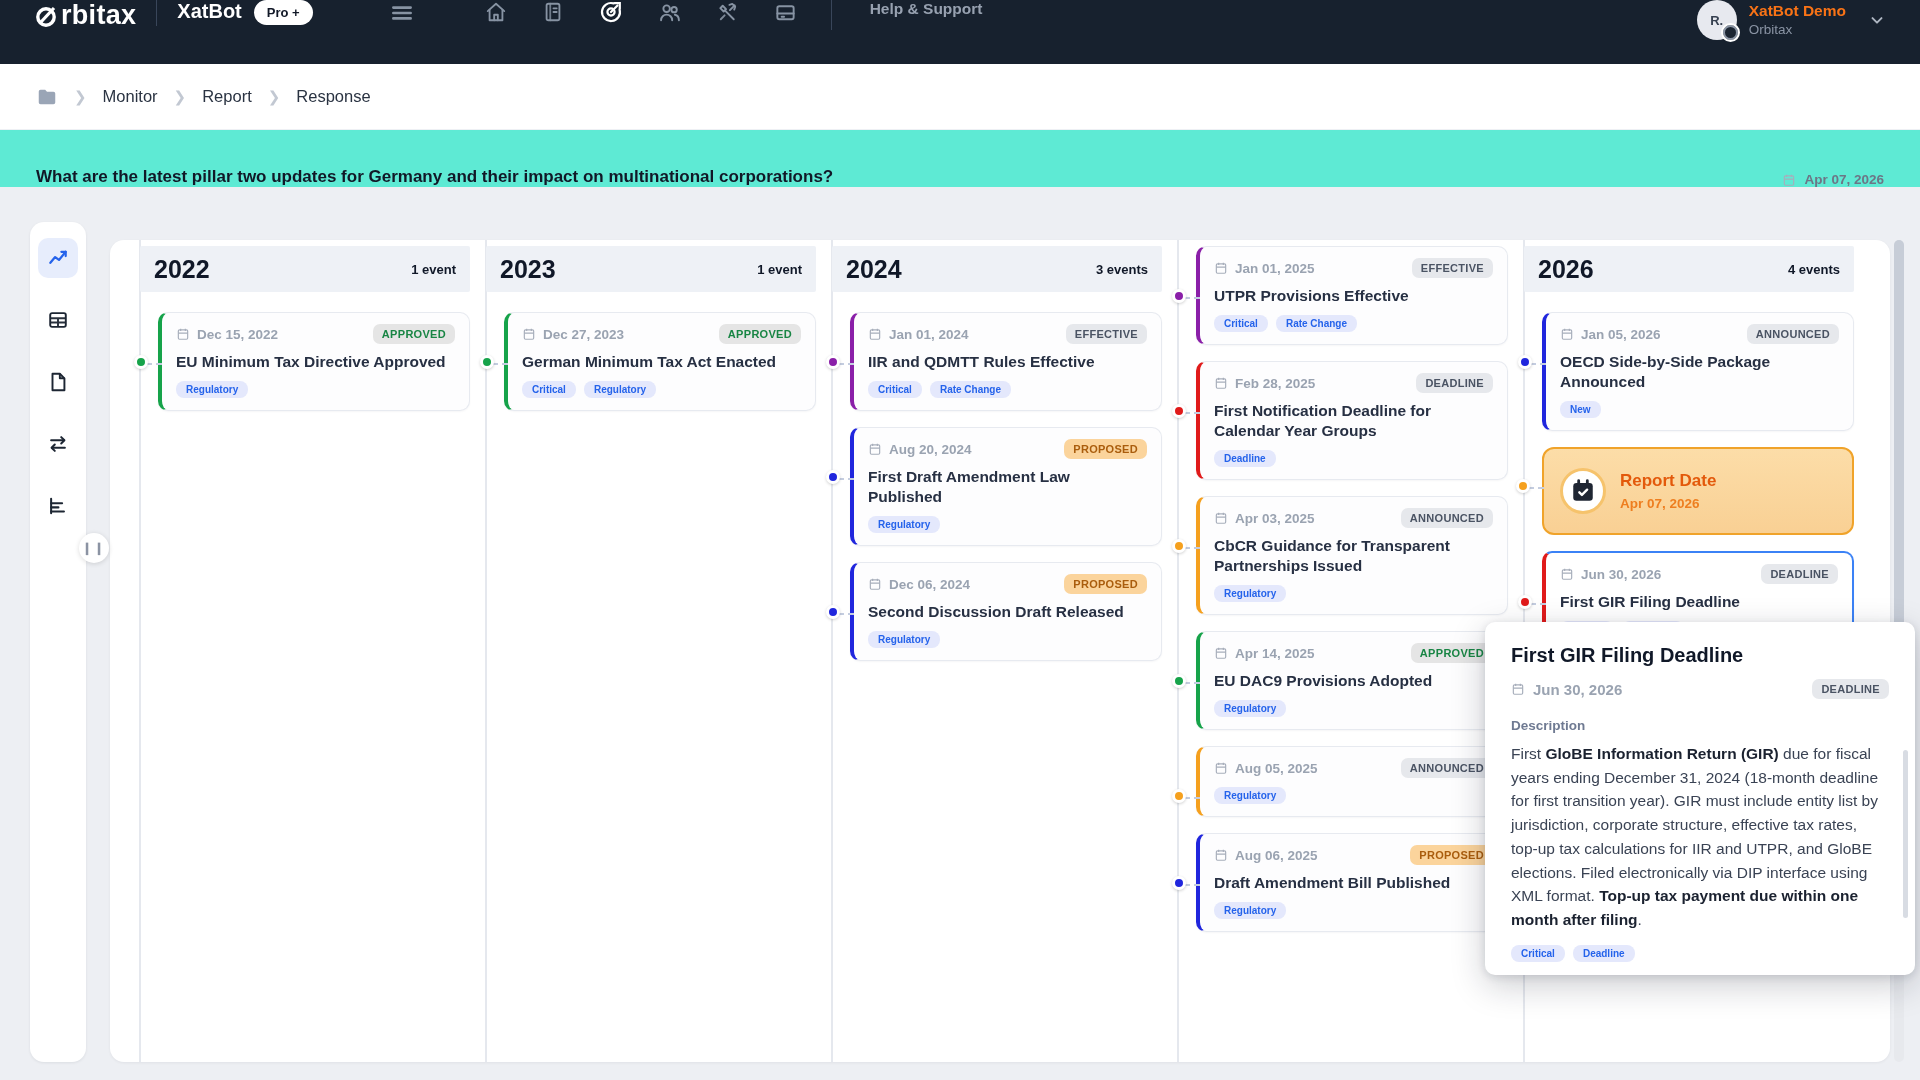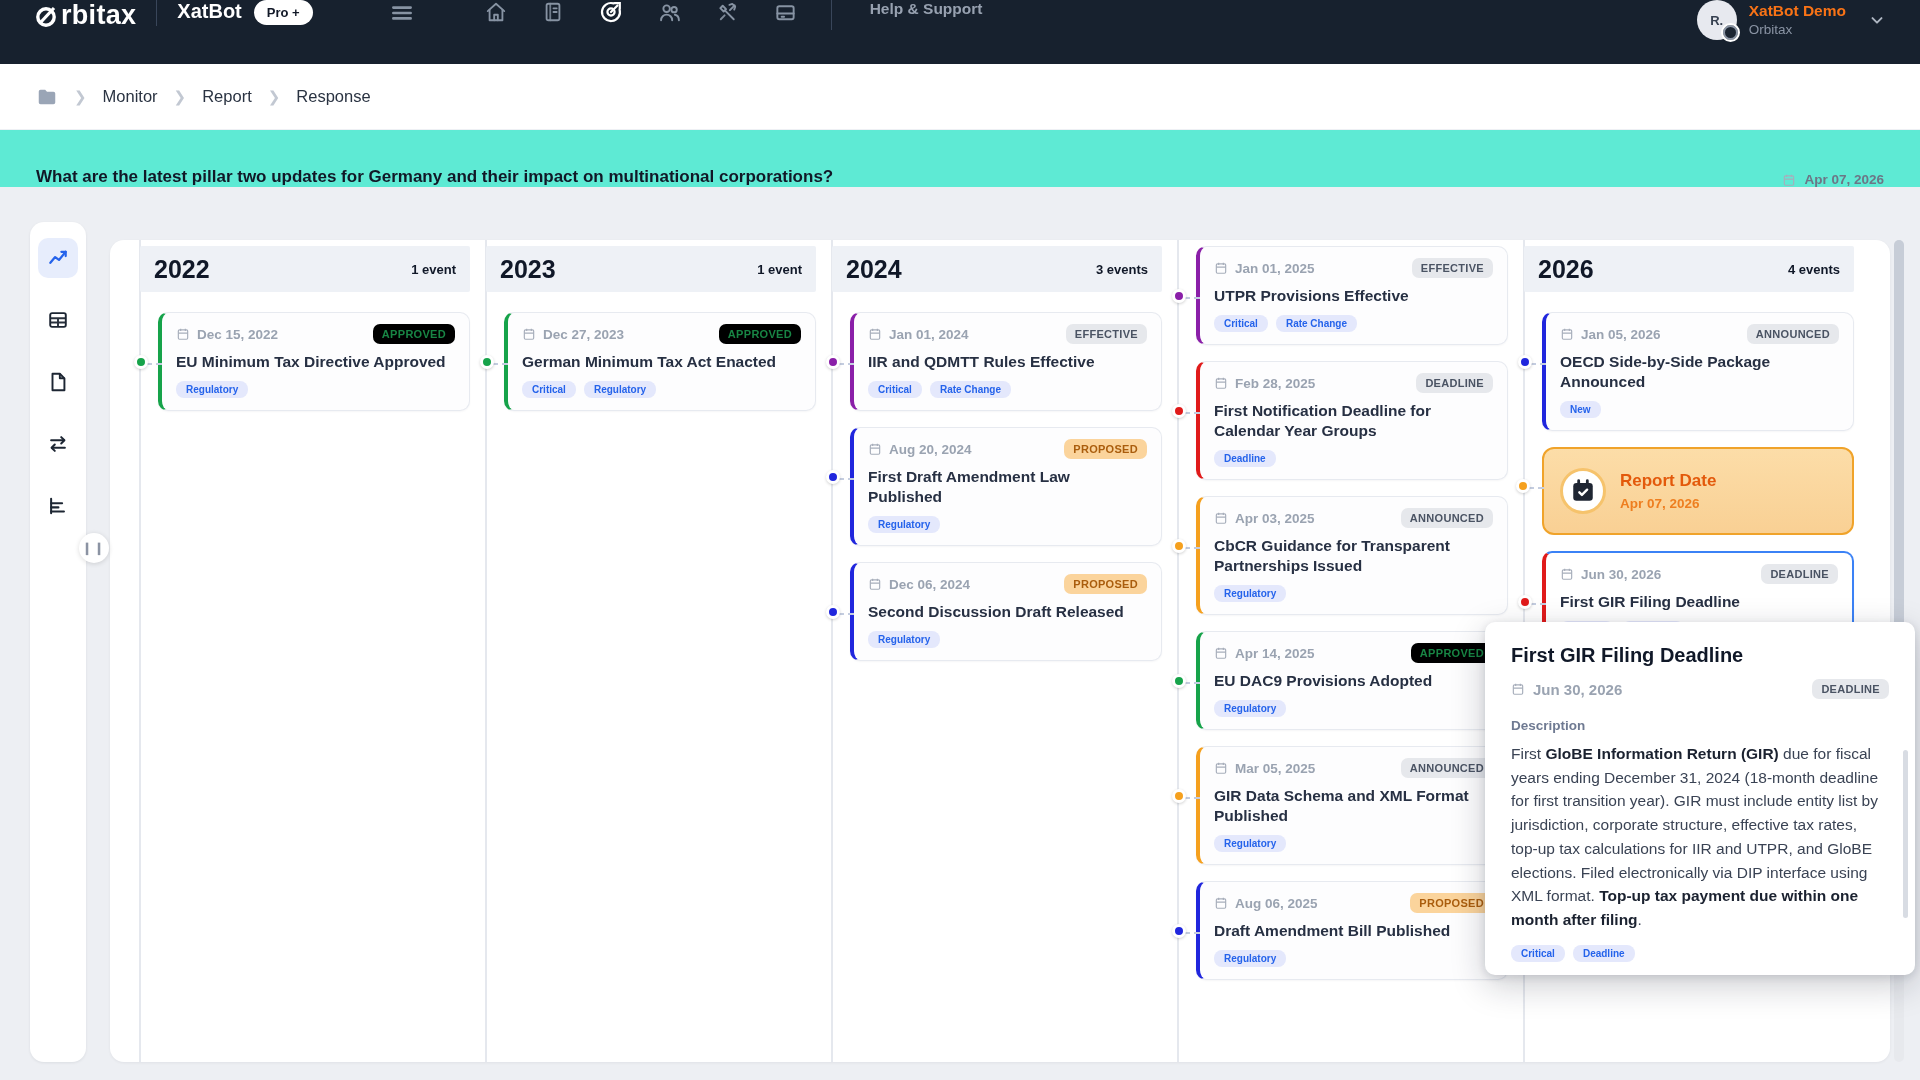--- a/index.html
+++ b/index.html
@@ -99,21 +99,21 @@
     position:absolute; left:-28px; top:42px; width:14px; height:14px; border-radius:50%;
     background:var(--ac); border:3px solid #ffffff; box-shadow:0 1px 3px rgba(0,0,0,.18); z-index:3;
   }
   .connector { position:absolute; left:-16px; top:50px; width:16px; border-top:2px dashed #c4cde0; }
 
   .card-head { display:flex; align-items:center; justify-content:space-between; }
   .card-date { display:flex; align-items:center; gap:7px; color:#9aa3b1; font-size:13.5px; font-weight:600; }
   .cal { width:14px; height:14px; stroke:#a7aebb; stroke-width:2; fill:none; }
   .bdg { font-size:11px; font-weight:700; letter-spacing:.3px; padding:4px 9px; border-radius:7px; }
   .bdg-gray  { background:#e6e8ec; color:#4a5363; }
-  .bdg-green { background:#000000; color:#188544; }
+  .bdg-green { background:#e5e5e5; color:#188544; }
   .bdg-amber { background:#fbd49c; color:#aa5d0d; }
   .card-title { margin-top:8px; font-size:15.5px; font-weight:700; color:#273043; line-height:20px; }
   .tags { margin-top:9px; display:flex; gap:8px; }
   .tag { background:#e4e8fc; color:#2563eb; font-size:10px; font-weight:600; padding:3px 10px; border-radius:8px; }
 
   
   .report-card {
     position:relative; margin:0 0 16px 18px; height:88px; border-radius:12px;
     background:linear-gradient(180deg,#fcdda8,#f9d094); border:2px solid #f0a32a;
     display:flex; align-items:center; gap:14px; padding:0 16px; cursor:pointer;
@@ -492,25 +492,24 @@
       </div>
       <div class="card acc-orange">
         <span class="dot"></span>
           <span class="connector"></span>
         <div class="card-head">
           <span class="card-date">
               <svg class="cal" viewBox="0 0 24 24">
                 <rect x="4" y="5" width="16" height="16" rx="2"></rect>
                 <path d="M8 3v4M16 3v4M4 10.5h16"></path>
               </svg>
-              <span>Mar 05, 2025</span>
+              <span>Aug 05, 2025</span>
             </span>
           <span class="bdg bdg-gray">ANNOUNCED</span>
         </div>
-        <div class="card-title">GIR Data Schema and XML Format Published</div>
         <div class="tags">
             <span class="tag">Regulatory</span>
           </div>
       </div>
       <div class="card acc-blue">
         <span class="dot"></span>
           <span class="connector"></span>
         <div class="card-head">
           <span class="card-date">
               <svg class="cal" viewBox="0 0 24 24">

